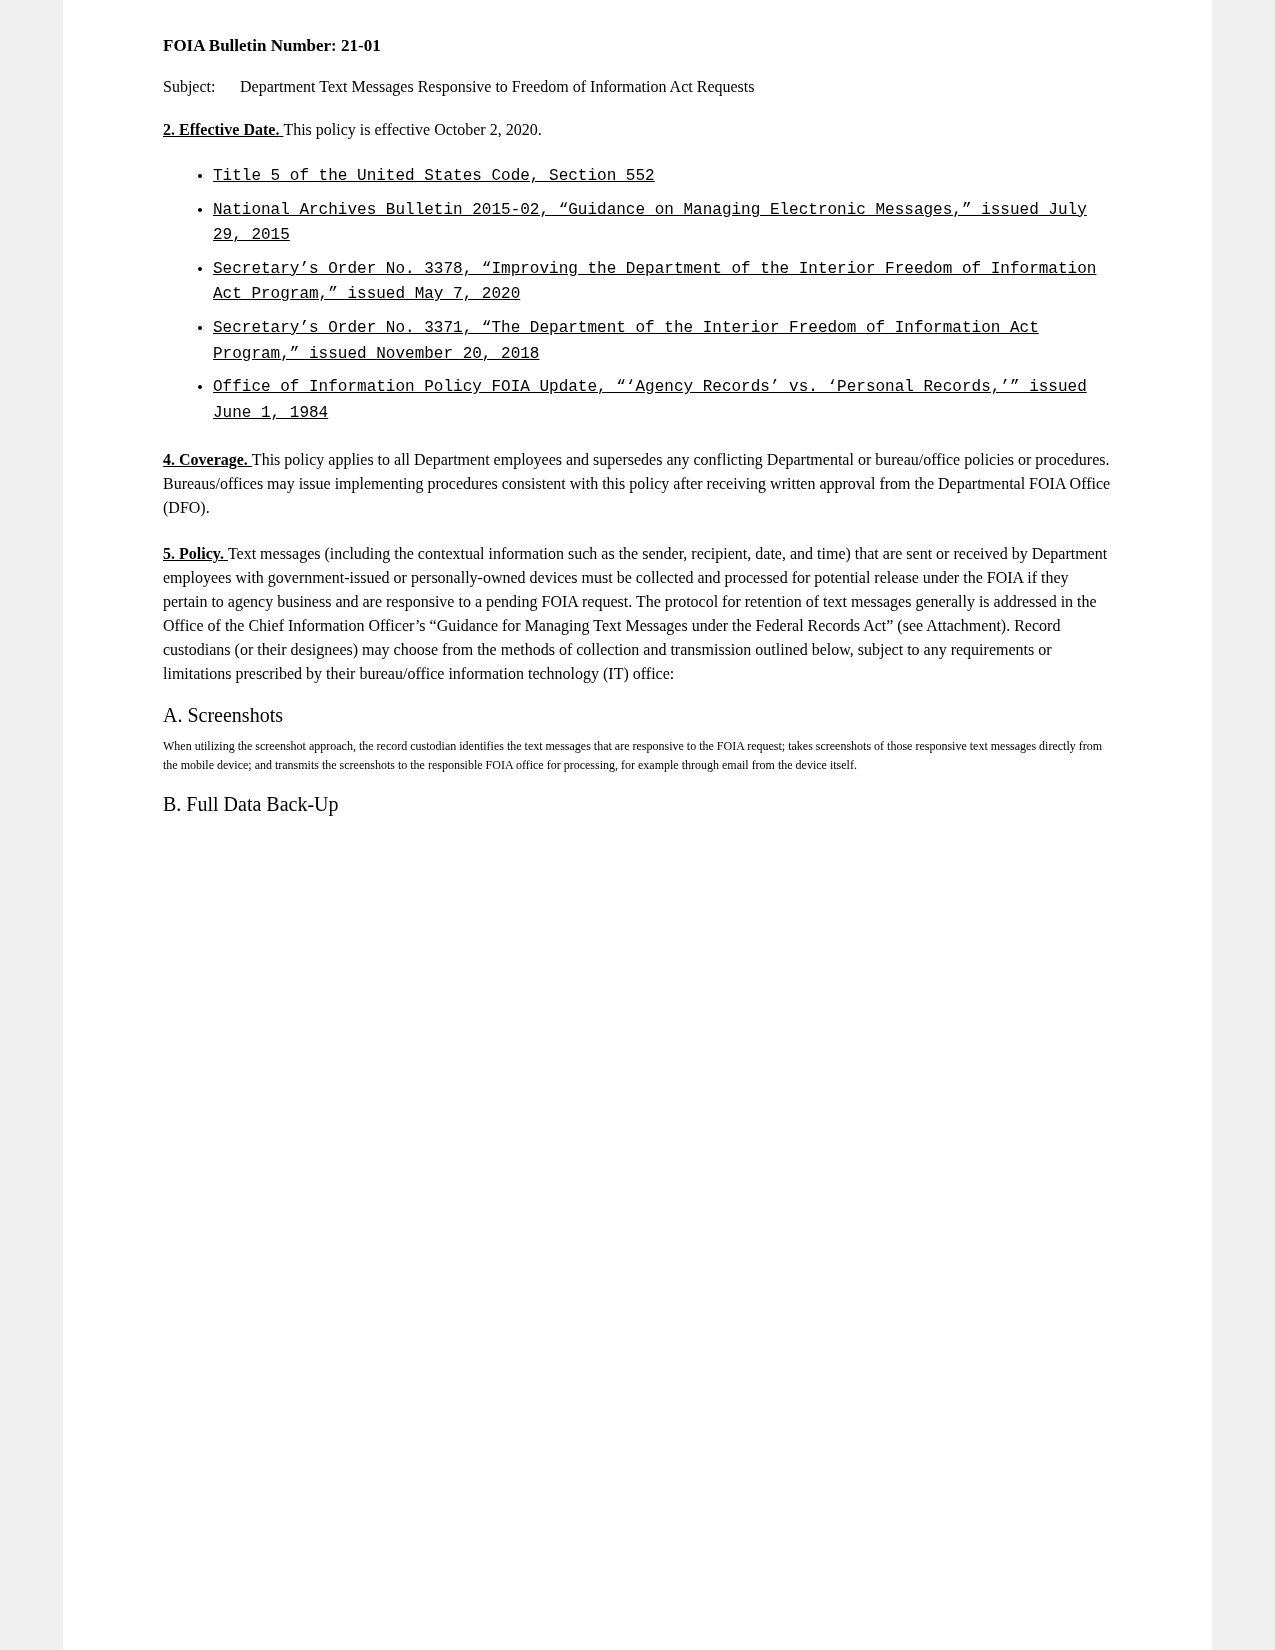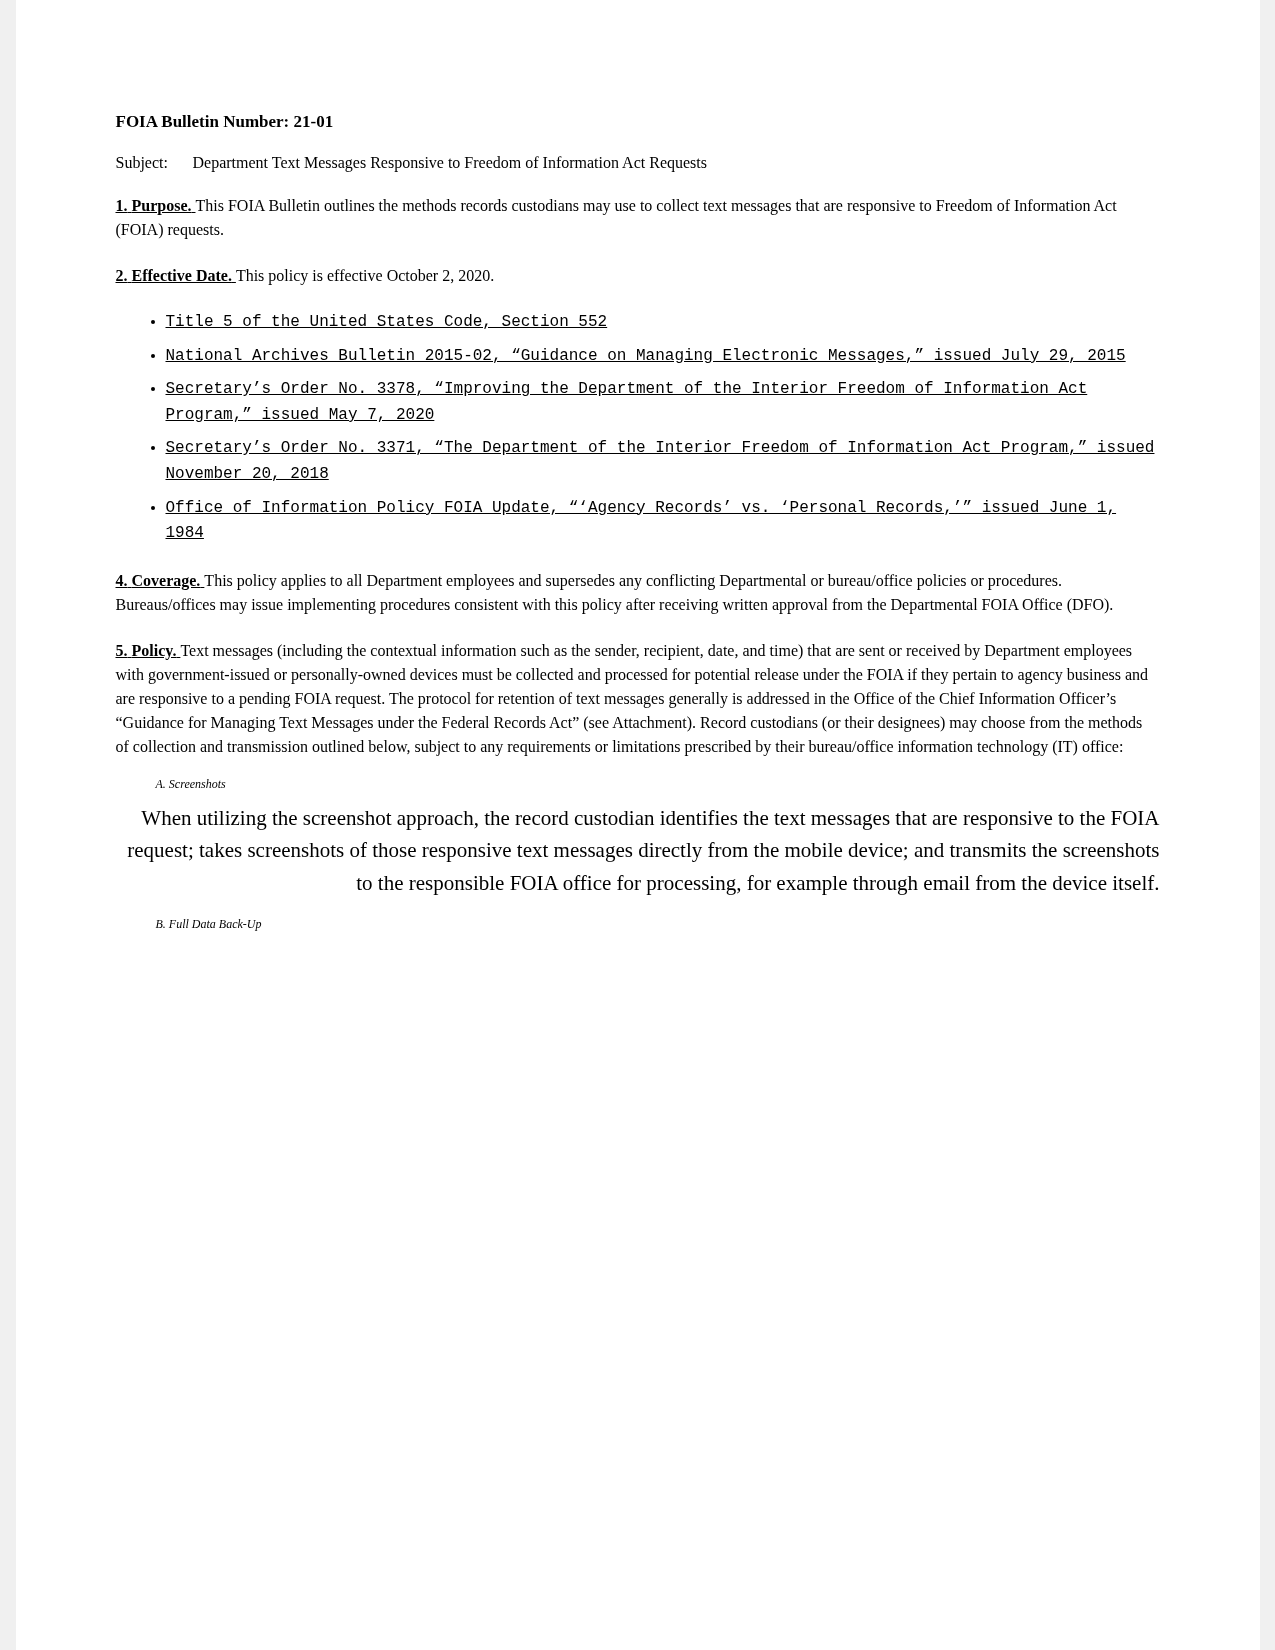--- a/index.html
+++ b/index.html
@@ -11,24 +11,24 @@
     body {
       background: #f0f0f0;
       display: flex;
       justify-content: center;
       align-items: flex-start;
       min-height: 100vh;
       font-family: "Times New Roman", Times, serif;
     }
 
     .page {
-      width: 1244px;
+      width: 1149px;
       min-height: 1650px;
       background: #ffffff;
-      padding: 112px 100px 80px 100px;
+      padding: 36px 100px 80px 100px;
       position: relative;
     }
 
     .bulletin-number {
       font-size: 17px;
       font-weight: bold;
       margin-bottom: 18px;
     }
 
     .subject-line {
@@ -65,30 +65,27 @@
       line-height: 1.6;
       font-family: Liberation Mono, monospace;
     }
 
     ul.authorities-list li {
       margin-bottom: 8px;
       text-decoration: underline;
     }
 
     .sub-section-heading {
-      font-size: 12px;
+      font-size: 20px;
       margin-bottom: 10px;
-      margin-left: 40px;
-      font-style: italic;
     }
 
     .sub-section-body {
-      font-size: 21px;
+      font-size: 12px;
       line-height: 1.55;
-      text-align: right;
     }
 
     .bold-underline {
       font-weight: bold;
       text-decoration: underline;
     }
   </style>
 </head>
 <body>
 
@@ -96,29 +93,20 @@
 
   <div class="bulletin-number section">
     <span>FOIA Bulletin Number:  21-01</span>
   </div>
 
   <div class="subject-line section">
     <span class="subject-label">Subject:</span>
     <span>Department Text Messages Responsive to Freedom of Information Act Requests</span>
   </div>
 
-  <div class="section">
-    <div class="section-body">
-      <span class="bold-underline">
-        <span>1.</span>
-        <span>Purpose.</span>
-      </span>
-      <span> This FOIA Bulletin outlines the methods records custodians may use to collect text messages that are responsive to Freedom of Information Act (FOIA) requests.</span>
-    </div>
-  </div>
 
   <div class="section">
     <div class="section-body">
       <span class="bold-underline">
         <span>2.</span>
         <span>Effective Date.</span>
       </span>
       <span> This policy is effective October 2, 2020.</span>
     </div>
   </div>

